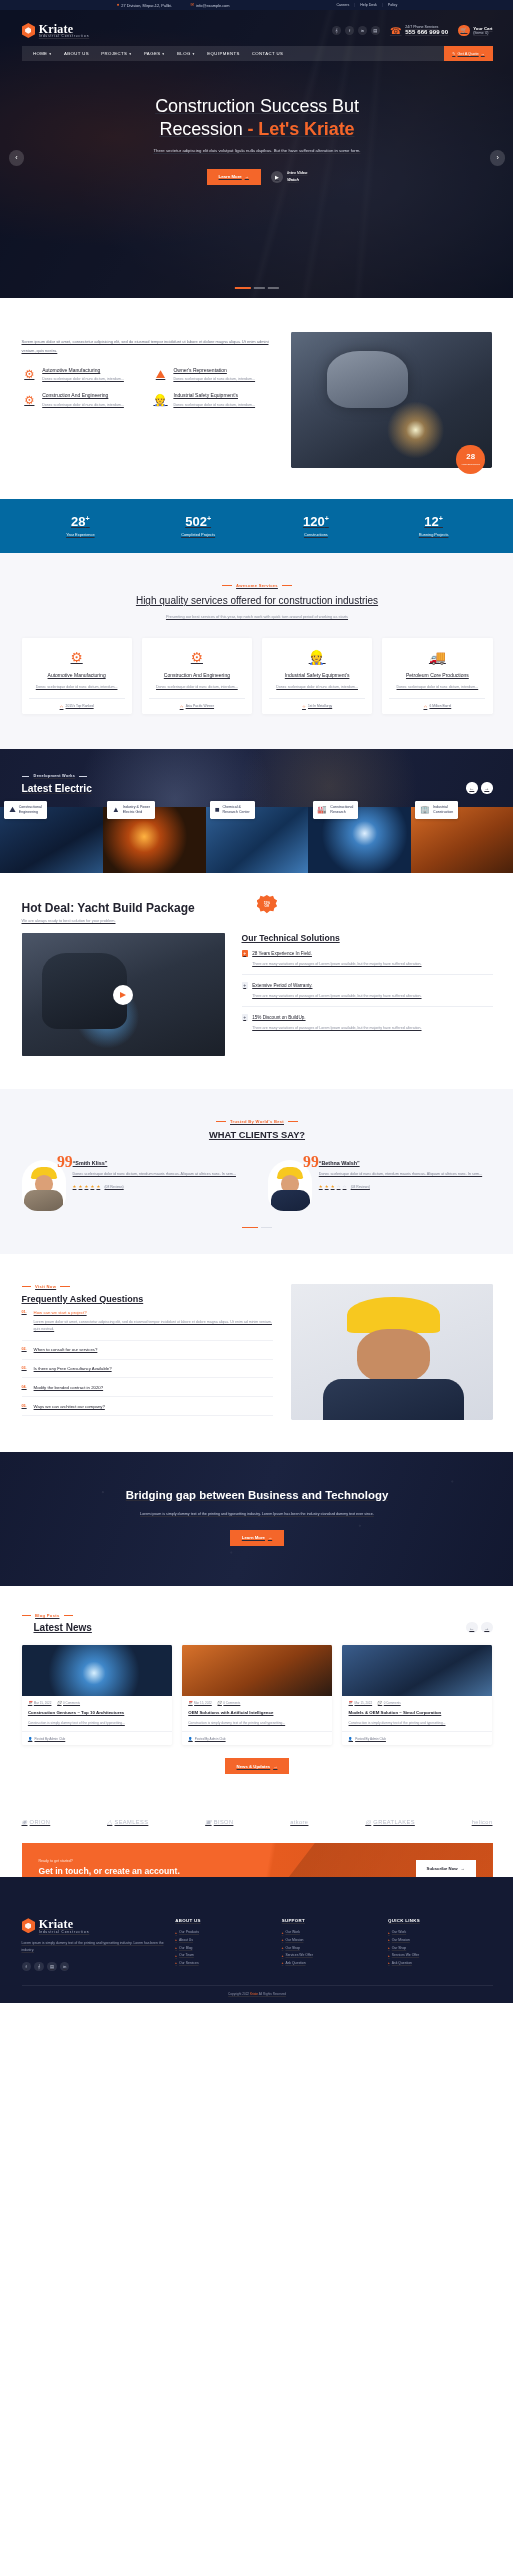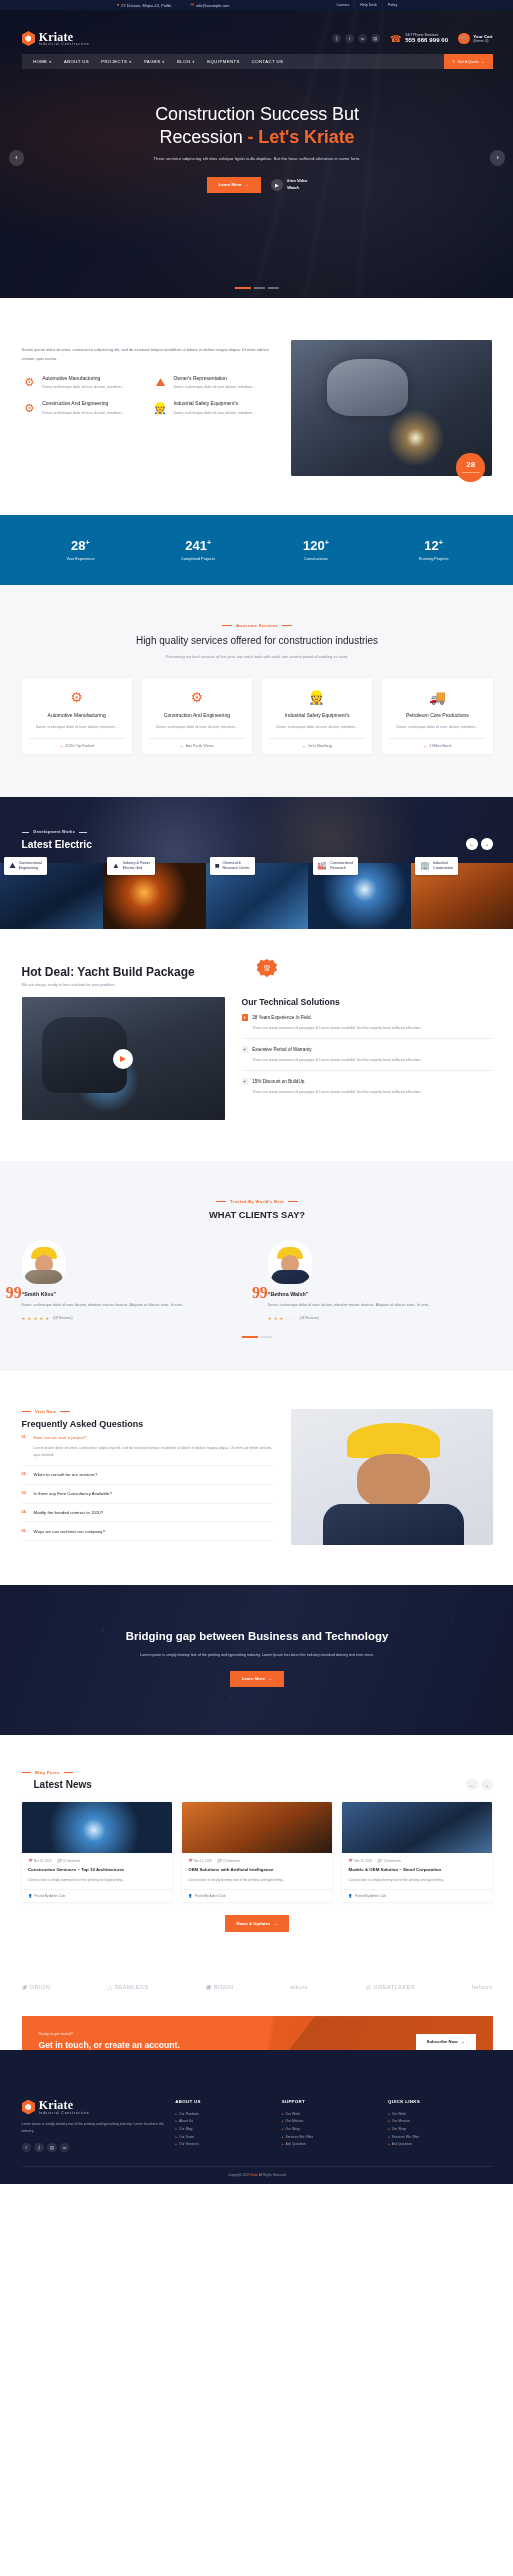--- a/index.html
+++ b/index.html
@@ -2,21 +2,21 @@
 <html style="font-size:11.4px"><head>
 <meta charset="utf-8">
 <style>
   * { margin:0; padding:0; box-sizing:border-box; }
   body {
     width:514px; background:#fff;
     font-family:"Liberation Sans", sans-serif;
     color:#2b2b38; overflow-x:hidden;
   }
   .wrap { width:514px; position:relative; }
-  .container { width:471px; margin:12px auto; position:relative; }
+  .container { width:471px; margin:4px auto; position:relative;text-decoration:underline; }
 
   
   .topbar {
     background:#111a35; height:10px; display:flex; align-items:center;
     justify-content:center; gap:0; font-size:3.9px; color:#c7cdde;
   }
   .topbar .tb-left { display:flex; gap:18.5px; align-items:center; }
   .topbar .tb-item { display:flex; align-items:center; gap:2.1px; }
   .tb-ico { color:#f4662a; font-size:4.3px; line-height:1; }
   .topbar .tb-right { display:flex; gap:5px; align-items:center; margin-left:107px; font-size:3.6px;}
@@ -241,21 +241,21 @@
     width:6.4px; height:6.4px; flex:0 0 6.4px; background:#eef0f5; color:#55596a;
     display:flex; align-items:center; justify-content:center; font-size:5px; border-radius:0.7px; cursor:pointer;
   }
   .acc.open .acc-plus { background:#f4662a; color:#fff; }
   .acc-t { font-size:4.6px; color:#23232f; }
   .acc-b { font-size:3.6px; color:#8b8f9e; line-height:1.9; margin-top:4.3px; padding-left:10.7px; }
 
   
   .testi { background:#f5f6fa; padding:26px 0 21.4px; }
   .t-grid { display:grid; grid-template-columns:1fr 1fr; gap:21.4px; margin-top:17px; }
-  .t-card { display:flex; gap:7.1px;flex-direction:column; }
+  .t-card { display:flex; gap:7.1px; }
   .t-av { width:44px; height:51px; flex:0 0 44px; border-radius:24px 24px 17px 17px; position:relative;
     overflow:hidden; background:#fff; }
   .t-av .helmet { position:absolute; left:9.3px; top:6.4px; width:26px; height:12px;
     background:#f7c81f; border-radius:13px 13px 2.1px 2.1px; }
   .t-av .face { position:absolute; left:13px; top:14.3px; width:18.5px; height:18px;
     background:#dba077; border-radius:8.6px; }
   .t-av .body1 { position:absolute; left:2.9px; top:30px; width:39px; height:23px;
     background:linear-gradient(160deg,#9b8a76,#6f6253); border-radius:10px 10px 0 0; }
   .t-av.b .body1 { background:linear-gradient(160deg,#22304f,#16213a); }
   .t-av.b .helmet { background:#f7c81f; }
@@ -542,21 +542,21 @@
     </div>
   </div>
 
   <div class="counters">
     <div class="container cnt-row">
       <div class="cnt">
         <div class="cnt-n"><span>28</span><sup>+</sup></div>
         <div class="cnt-l">Year Experience</div>
       </div>
       <div class="cnt">
-        <div class="cnt-n"><span>241</span><sup>+</sup></div>
+        <div class="cnt-n"><span>502</span><sup>+</sup></div>
         <div class="cnt-l">Completed Projects</div>
       </div>
       <div class="cnt">
         <div class="cnt-n"><span>120</span><sup>+</sup></div>
         <div class="cnt-l">Constructions</div>
       </div>
       <div class="cnt">
         <div class="cnt-n"><span>12</span><sup>+</sup></div>
         <div class="cnt-l">Running Projects</div>
       </div>

